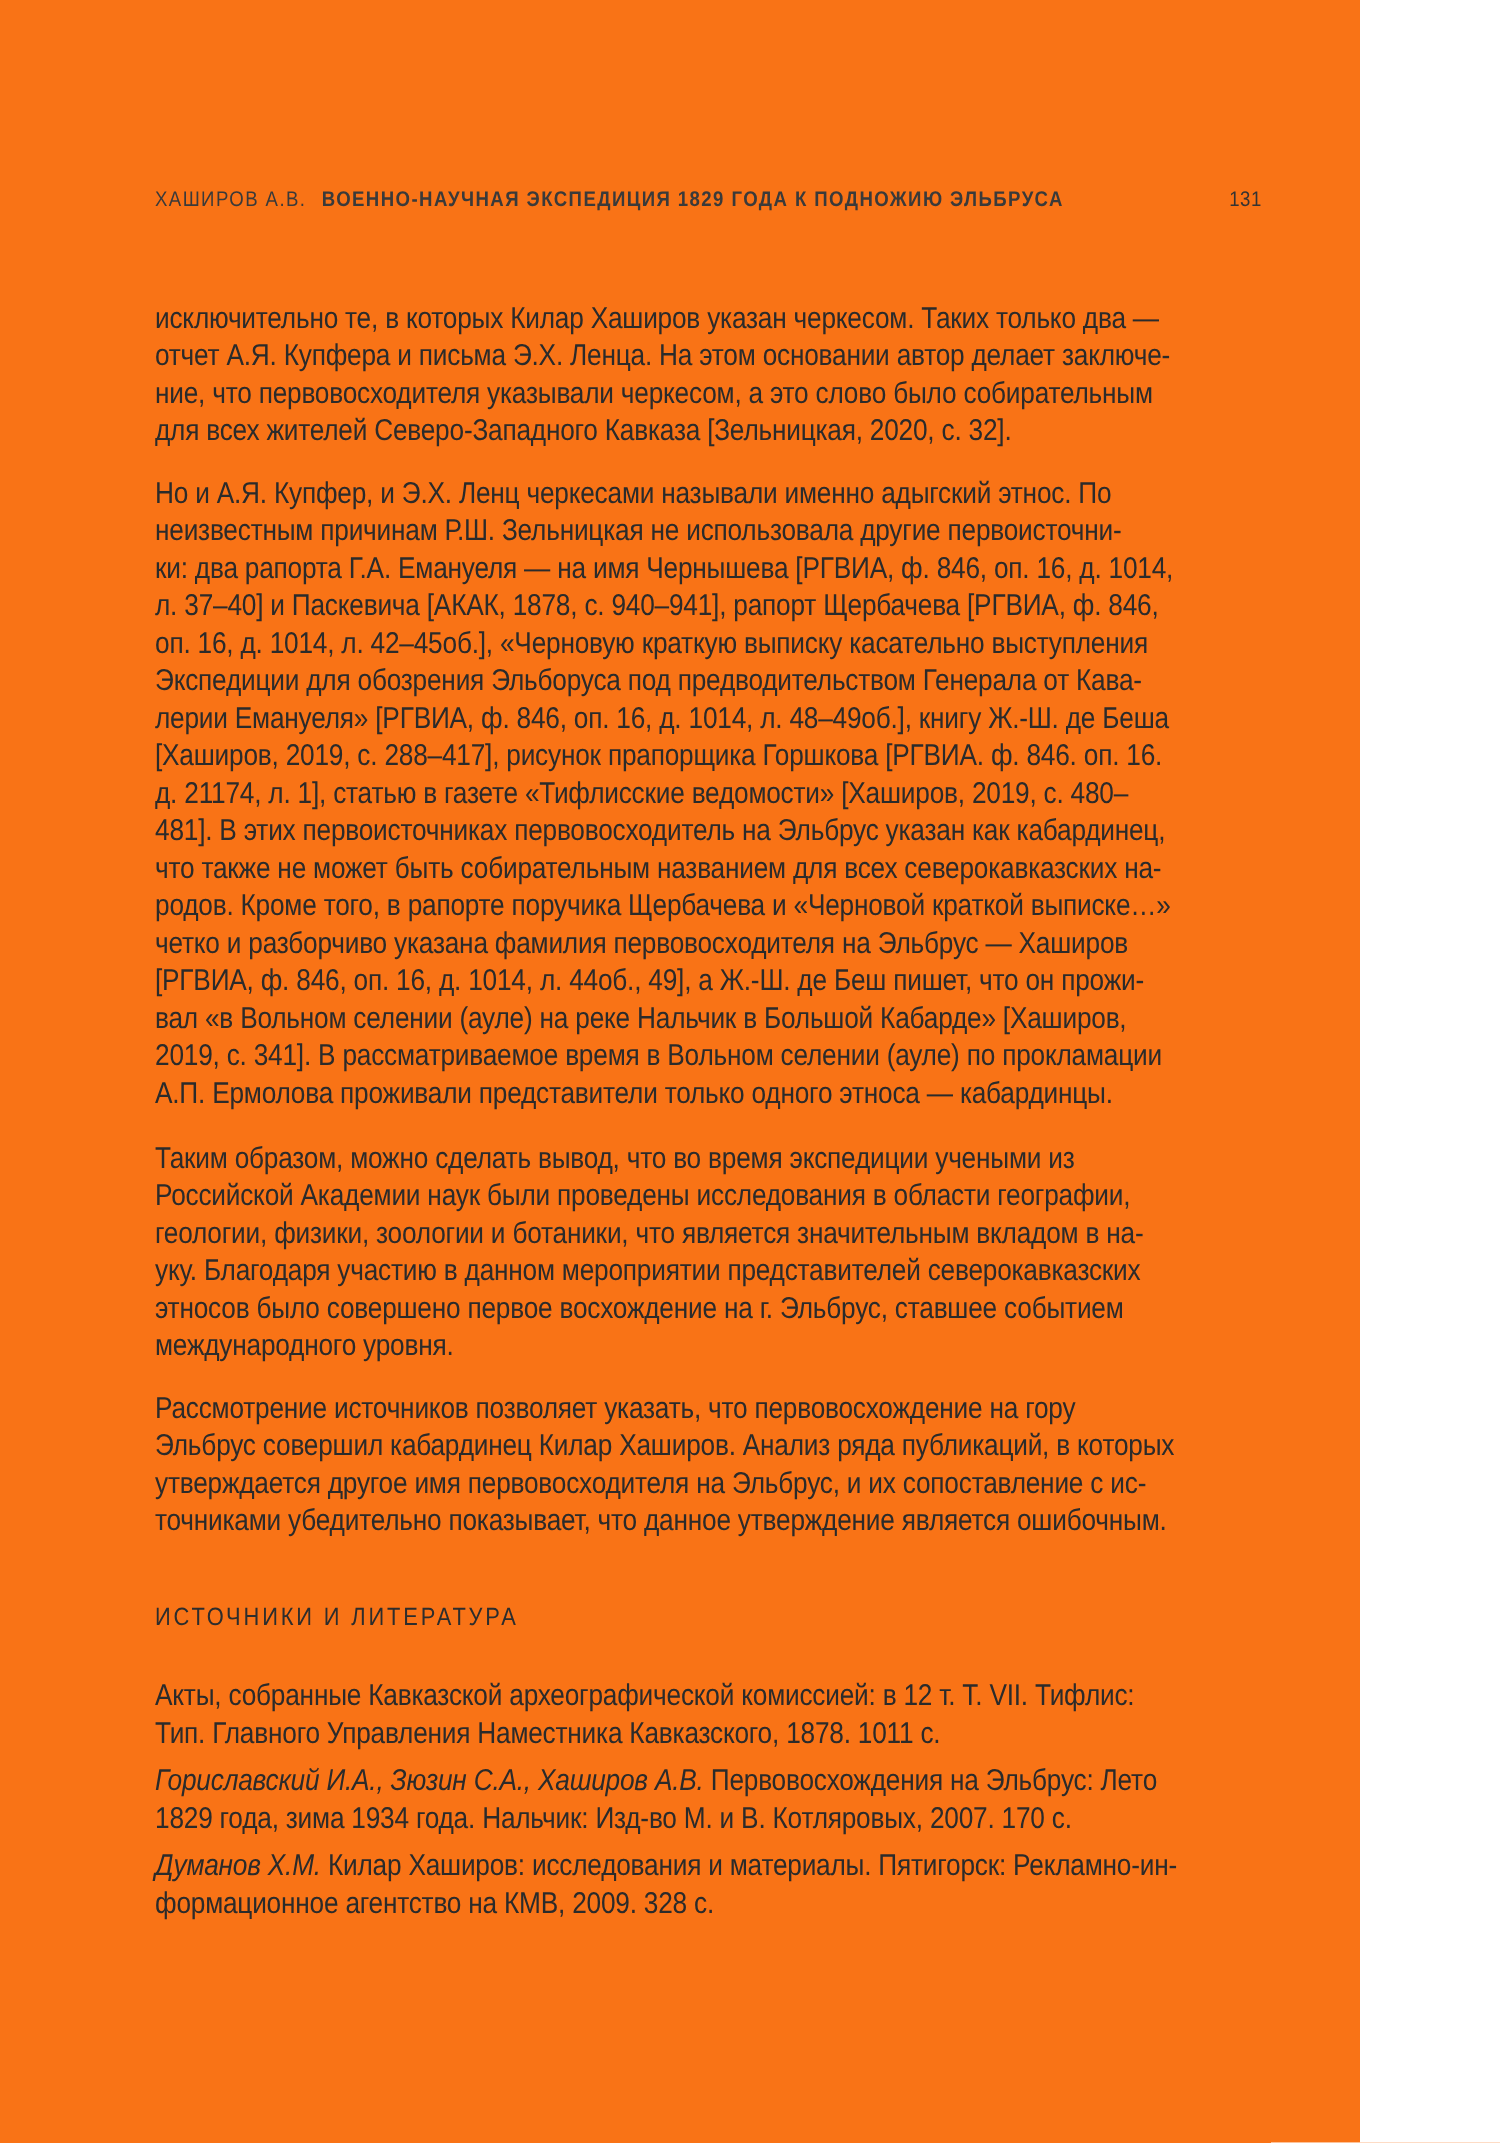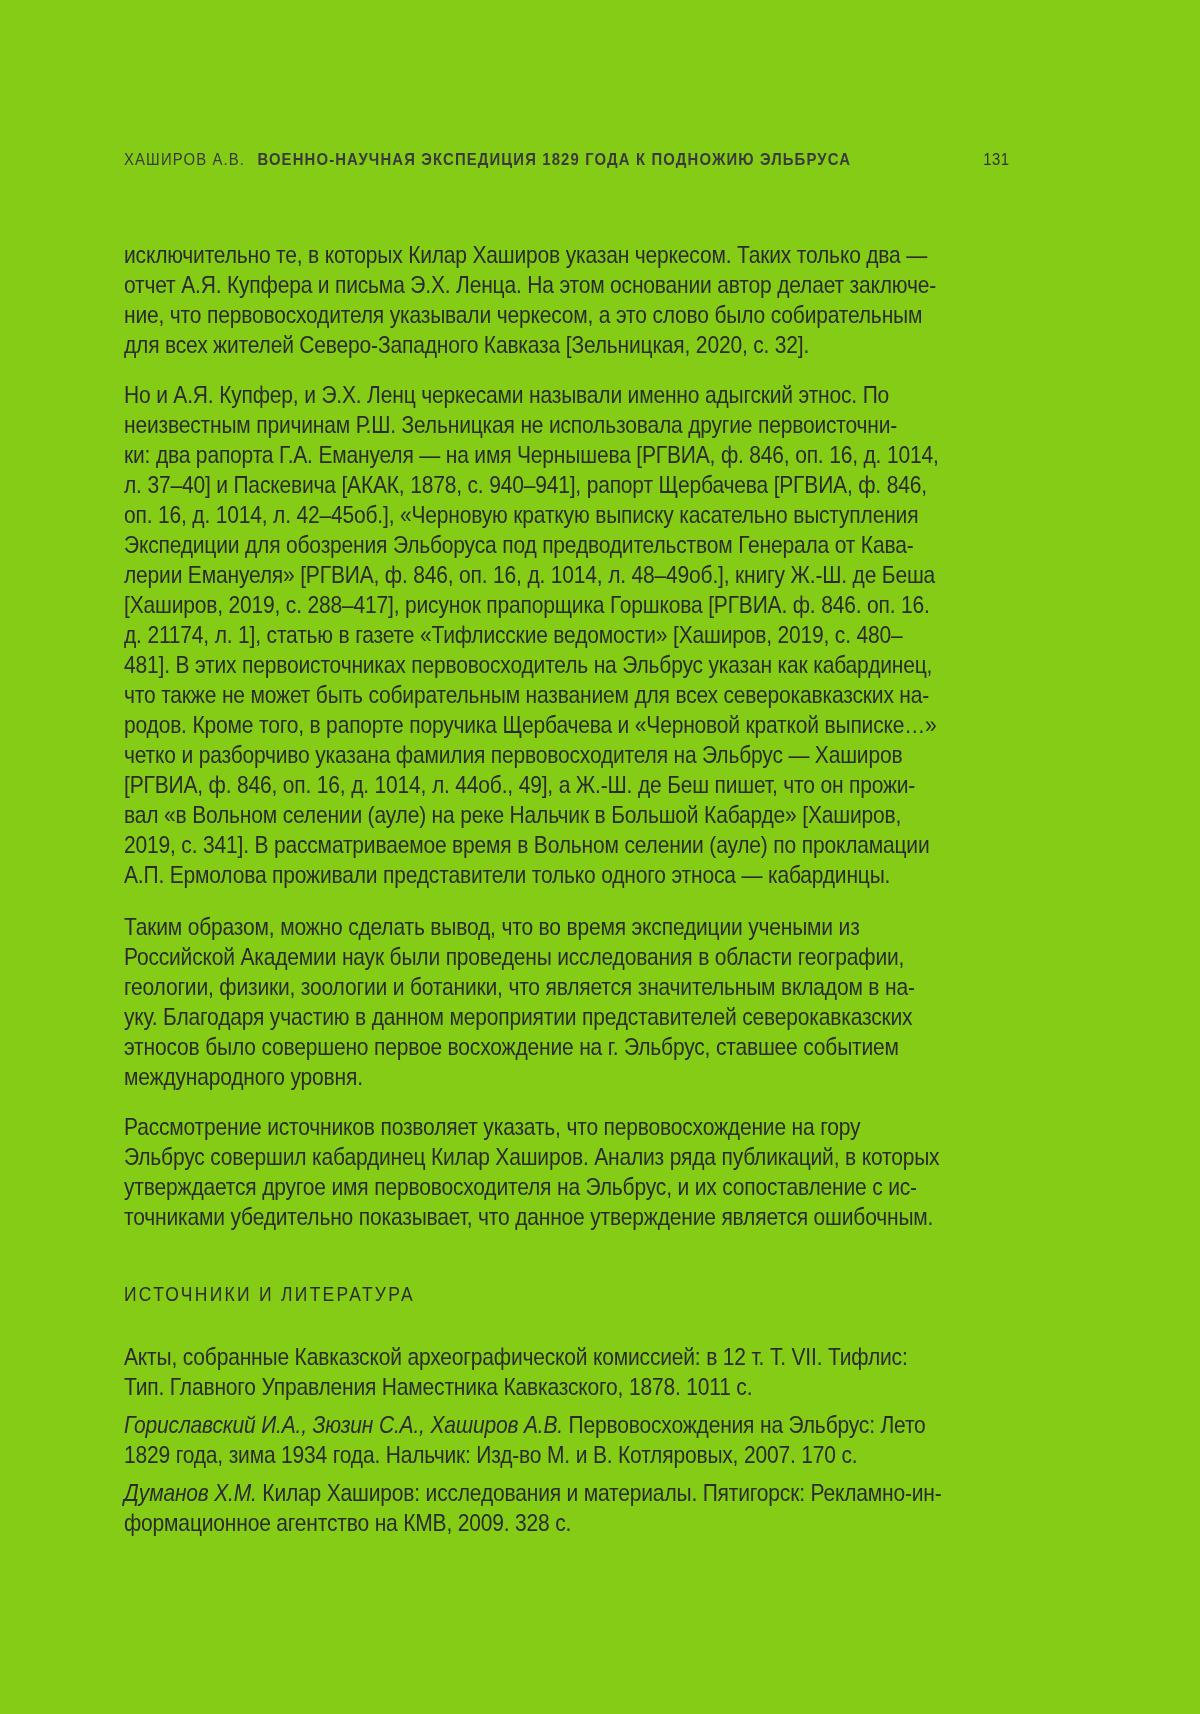--- a/index.html
+++ b/index.html
@@ -2,26 +2,25 @@
 <html><head>
 <meta charset="utf-8">
 <style>
   html, body {
     margin: 0;
     padding: 0;
     background: #ffffff;
   }
   .page {
     position: relative;
-    width: 1188px;
+    width: 1088px;
     height: 1714px;
-    background: #84cc16;
+    background: #f97316;
     overflow: hidden;
     font-family: "Liberation Sans", sans-serif;
-    padding-left: 12px;
   }
   .column {
     position: absolute;
     left: 124px;
     top: 150px;
     width: 1012px;
     transform: scaleX(0.875);
     transform-origin: top left;
   }
   .running-header {

